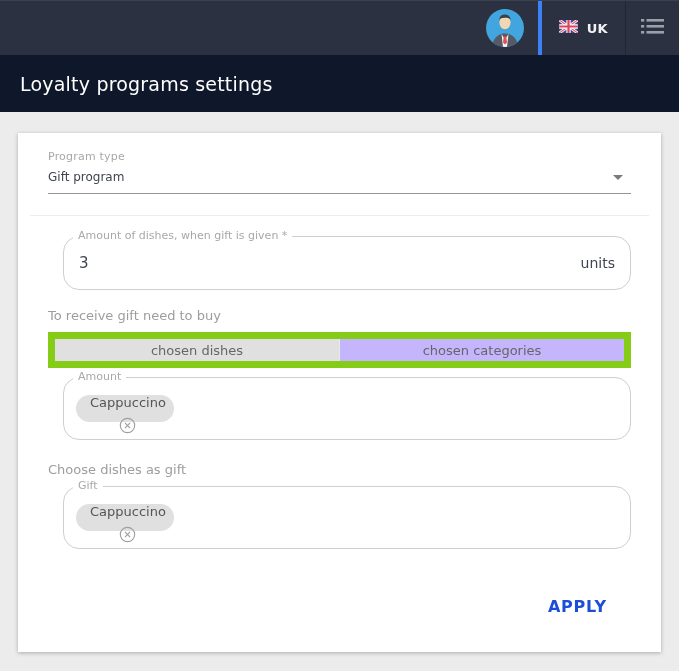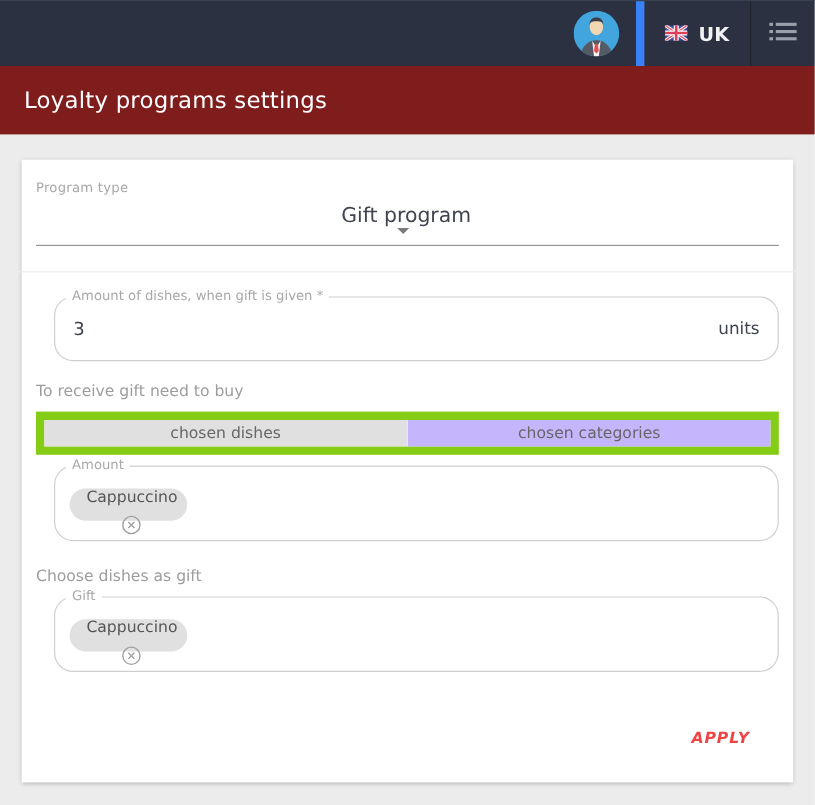--- a/index.html
+++ b/index.html
@@ -14,50 +14,50 @@
   
   .header {
     height:55px; background:#2b3140;
     display:flex; justify-content:flex-end; align-items:stretch;
     border-top:1px solid #39404f;
   }
   .avatar-btn { display:flex; align-items:center; padding:0 14px; cursor:pointer; }
   .avatar-btn svg { display:block; }
   .lang-btn {
     display:flex; align-items:center; gap:9px; padding:0 17px;
-    border-left:7px solid #3b82f6; cursor:pointer;
-    color:#f2f2f2; font-size:16px; font-weight:bold; letter-spacing:.3px;
+    border-left:4px solid #3b82f6; cursor:pointer;
+    color:#f2f2f2; font-size:13px; font-weight:bold; letter-spacing:.3px;
   }
   .menu-btn {
     width:54px; display:flex; align-items:center; justify-content:center;
     border-left:1px solid #20252e; cursor:pointer;
   }
 
   
   .toolbar {
-    height:57px; background:#7f1d1d; color:#fff;
+    height:57px; background:#0f172a; color:#fff;
     display:flex; align-items:center; padding-left:20px;
     font-size:19px; letter-spacing:.2px;
   }
 
   
   .page-body { padding:21px 18px 0; }
   .card {
     background:#fff; height:519px;
     box-shadow:0 1px 4px rgba(0,0,0,.28);
-    padding:17px 12px 0; position:relative;
+    padding:17px 30px 0; position:relative;
   }
 
   
   .select-field { cursor:pointer; }
   .field-label { font-size:11px; color:#a8a8a8; letter-spacing:.2px; }
   .select-value-row {
     display:flex; align-items:center; justify-content:space-between;
     padding:7px 2px 9px 0; border-bottom:1px solid #949494;
-    font-size:17px; color:#3f4450;flex-direction:column;
+    font-size:12px; color:#3f4450;
   }
   .caret {
     width:0; height:0; margin-right:6px;
     border-left:5px solid transparent; border-right:5px solid transparent;
     border-top:5px solid #7a7a7a;
   }
 
   .section-divider { height:1px; background:#ededed; margin:21px -18px 0; }
 
   
@@ -102,22 +102,22 @@
     padding:0 8px 0 14px; font-size:13px; color:#555;flex-direction:column;
   }
   .chip-remove { display:flex; cursor:pointer; }
 
   .gap-label { margin-top:22px; }
 
   
   .apply-row { display:flex; justify-content:flex-end; margin-top:40px; padding-right:14px; }
   .apply-btn {
     background:none; border:none; cursor:pointer;
-    color:#ef4444; font-family:inherit; font-size:13px; font-weight:bold;
-    letter-spacing:.8px; padding:8px 10px;font-style:italic;
+    color:#1d4ed8; font-family:inherit; font-size:16px; font-weight:bold;
+    letter-spacing:.8px; padding:8px 10px;
   }
 </style>
 </head>
 <body>
 
 <div class="header">
   <div class="avatar-btn">
     <span>
       <svg width="38" height="38" viewBox="0 0 38 38">
         <defs>

